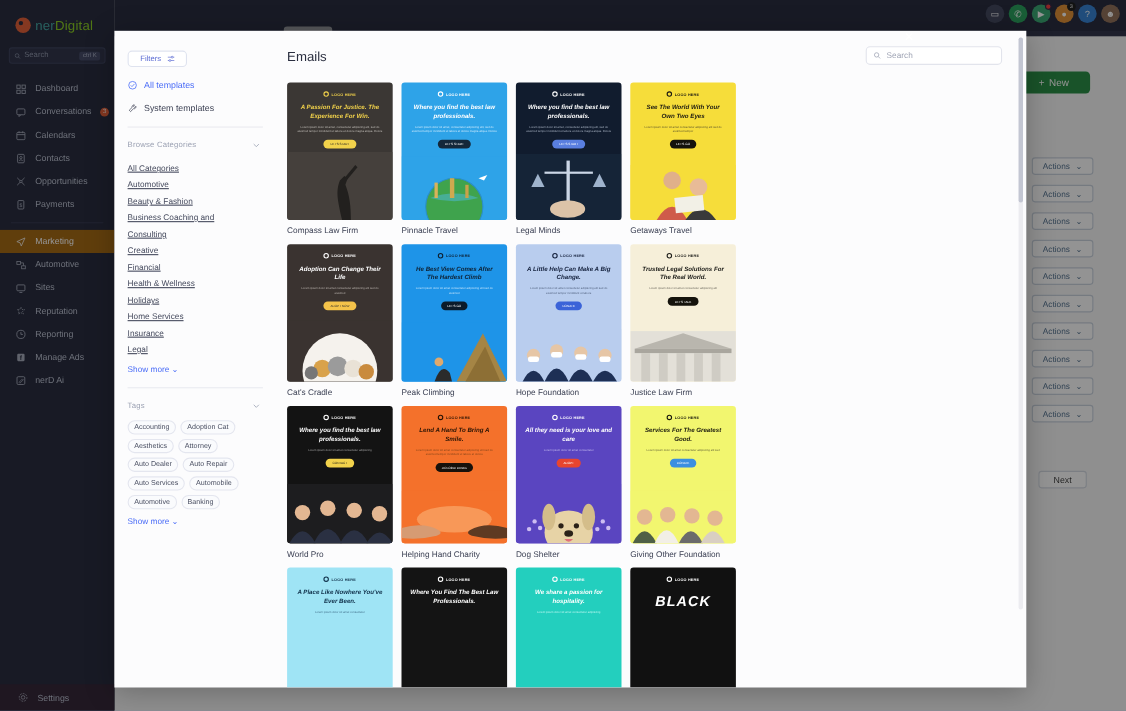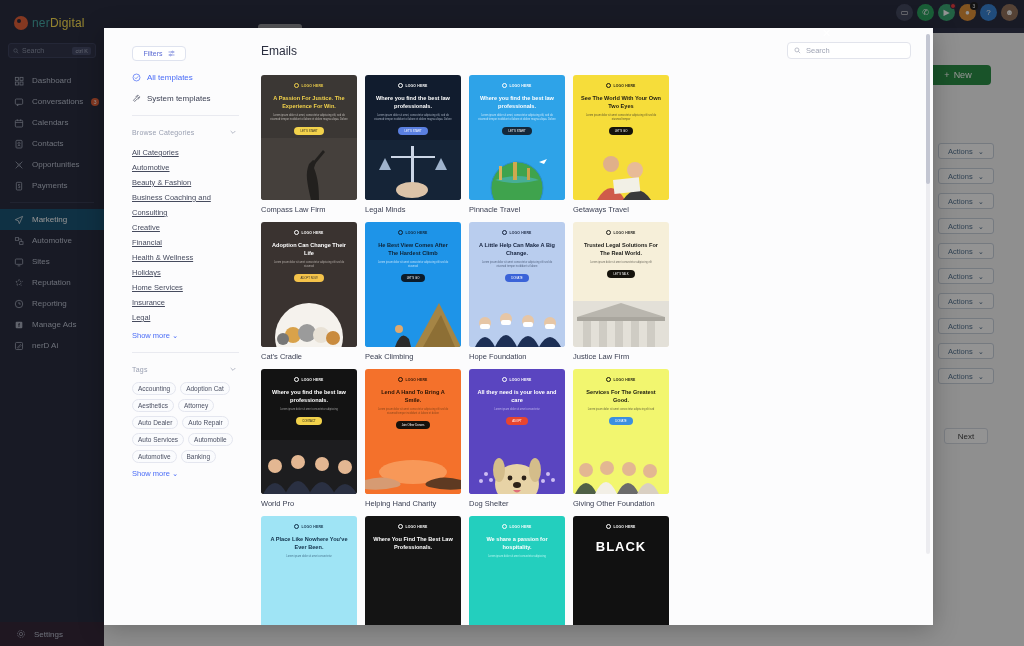--- a/index.html
+++ b/index.html
@@ -12,37 +12,37 @@
 
   
   .sidebar {
     position: absolute; left: 0; top: 0; width: 104px; height: 646px;
     background: #1c2034; color: #c9cddb; z-index: 1;
   }
   .brand { display: flex; align-items: center; gap: 4px; padding: 11px 0 0 14px; height: 34px; }
   .brand-mark { width: 14px; height: 14px; border-radius: 50%; background: #e4572e; position: relative; flex: 0 0 auto;}
   .brand-mark:after{content:"";position:absolute;width:4px;height:4px;border-radius:50%;background:#1c2034;left:3px;top:3px;}
   .brand-text { font-size: 12px; color: #3aa3a0; letter-spacing: .2px; }
-  .brand-text b { color: #fde047; font-weight: 400; }
+  .brand-text b { color: #84cc16; font-weight: 400; }
 
   .sb-search {
     margin: 9px 8px 0 8px; height: 15px; border-radius: 3px;
     background: #252a42; border: 1px solid #333955;
     display: flex; align-items: center; gap: 3px; padding: 0 4px;
   }
   .sb-search-txt { font-size: 7px; color: #8a90a6; flex: 1; }
   .kbd { font-size: 5.5px; background: #3b4160; color: #aab0c6; border-radius: 2px; padding: 1px 3px; }
 
   .nav { margin-top: 12px; }
   .nav-item {
     display: flex; align-items: center; gap: 8px;
     height: 21px; padding-left: 14px; font-size: 8px; color: #b9bfd0;
     position: relative;
   }
-  .nav-item.active { background: #0c4a6e; color: #ffffff; }
+  .nav-item.active { background: #a16207; color: #ffffff; }
   .nav-ico { width: 10px; height: 10px; flex: 0 0 auto; opacity: .85; }
   .nav-ico svg { width: 10px; height: 10px; display:block; }
   .badge-dot {
     background: #e4572e; color: #fff; font-size: 5.5px; border-radius: 50%;
     width: 8px; height: 8px; display: flex; align-items: center; justify-content: center;
   }
   .nav-sep { height: 1px; background: #2b3049; margin: 6px 10px; }
 
   .sb-bottom { position: absolute; bottom: 0; left: 0; width: 104px; background:#2a1b2e; }
   .sb-bottom .nav-item { height: 24px; padding-left: 16px; }
@@ -88,21 +88,21 @@
   }
   .modal-head { height: 40px; background: #fff; display: flex; align-items: center; padding-left: 14px; border-bottom: 1px solid #f0f0f3;}
   .modal-title { font-size: 11.5px; color: #25293a; }
   .modal-close {
     position: absolute; left: 818px; top: 25px; width: 17px; height: 17px; border-radius: 50%;
     display: flex; align-items: center; justify-content: center; color: #fff; font-size: 11px; z-index: 8;
   }
   .modal-body { flex: 1; display: flex; overflow: hidden; position: relative; }
 
   
-  .tpl-side { width: 145px; flex: 0 0 145px; padding: 18px 0 0 28px; }
+  .tpl-side { width: 145px; flex: 0 0 145px; padding: 18px 0 0 12px; }
   .filters-btn {
     width: 54px; height: 15px; border: 1px solid #dfe3ef; border-radius: 4px;
     background: #fff; color: #5b6bd4; font-size: 7px; display: flex;
     align-items: center; justify-content: center; gap: 5px;
   }
   .side-link { display: flex; align-items: center; gap: 6px; font-size: 8px; margin-top: 12px; color: #3a3f52; }
   .side-link.active { color: #4a6cf7; }
   .side-link .ic { width: 9px; height: 9px; display:flex;align-items:center;justify-content:center;}
   .side-hr { height: 1px; background: #e9eaf0; margin: 12px 10px 0 0; }
   .side-sec {
@@ -129,21 +129,21 @@
   }
   .grid { display: grid; grid-template-columns: repeat(4, 96px); gap: 8px 8px; margin-top: 16px; }
   .card { width: 96px; }
   .thumb { width: 96px; height: 125px; border-radius: 3px; overflow: hidden; position: relative; }
   .card-name { font-size: 7.5px; color: #3c4154; margin-top: 5px; }
 
   
   .t-logo { display: flex; align-items: center; justify-content: center; gap: 2px; padding-top: 8px; }
   .t-logo .ring { width: 5px; height: 5px; border-radius: 50%; border: 1.2px solid currentColor; }
   .t-logo .lt { font-size: 3.4px; letter-spacing: .2px; font-weight: bold; }
-  .t-head { text-align: center; font-size: 5.6px; font-weight: bold; line-height: 7.5px; padding: 7px 8px 0; }
+  .t-head { text-align: center; font-size: 5.6px; font-weight: bold; line-height: 7.5px; padding: 7px 8px 0; font-style: italic; }
   .t-sub { text-align: center; font-size: 2.6px; line-height: 4px; padding: 4px 9px 0; opacity: .8; }
   .t-cta { margin: 5px auto 0; border-radius: 6px; font-size: 2.8px; padding: 2px 6px; width: max-content; }
   .t-img { position: absolute; left: 0; right: 0; bottom: 0; }
 
   .scrollbar { position: absolute; right: 3px; top: 6px; width: 4px; height: 520px; background: #ececf0; border-radius: 2px; z-index: 7;}
   .scrollbar .thumbbar { position: absolute; top: 0; width: 4px; height: 150px; background: #c3c6d2; border-radius: 2px;}
 </style>
 </head>
 <body>
 
@@ -491,60 +491,60 @@
                 <div class="t-cta" style="background:#f2d24b;color:#2b2723">LET'S START</div>
                 <svg class="t-img" viewBox="0 0 96 62" style="height:62px">
                   <rect width="96" height="62" fill="#45403c"></rect>
                   <path d="M50 62 C46 44 44 36 48 26 L52 22 L55 24 L53 30 C57 40 58 50 58 62 Z" fill="#22201e"></path>
                   <path d="M52 24 L62 12 L64 14 L54 26 Z" fill="#22201e"></path>
                 </svg>
               </div>
               <div class="card-name">Compass Law Firm</div>
             </div>
             <div class="card">
-              <div class="thumb" style="background:#111c2e;color:#ffffff">
-                <div class="t-logo">
-                  <span class="ring"></span>
-                  <span class="lt">LOGO HERE</span>
-                </div>
-                <div class="t-head" style="">Where you find the best law professionals.</div>
-                <div class="t-sub" style="color:#c3cddd">Lorem ipsum dolor sit amet, consectetur adipiscing elit, sed do eiusmod tempor incididunt ut labore et dolore magna aliqua. Dolore</div>
-                <div class="t-cta" style="background:#5a7fe0;color:#ffffff">LET'S START</div>
-                <svg class="t-img" viewBox="0 0 96 60" style="height:60px">
-                  <rect width="96" height="60" fill="#152437"></rect>
-                  <rect x="46" y="6" width="3" height="40" fill="#cbd6e6"></rect>
-                  <rect x="26" y="16" width="44" height="2" fill="#cbd6e6"></rect>
-                  <path d="M20 18 l6 12 h-12 z" fill="#9fb3cc"></path>
-                  <path d="M76 18 l6 12 h-12 z" fill="#9fb3cc"></path>
-                  <ellipse cx="47" cy="50" rx="16" ry="8" fill="#dcc3a8"></ellipse>
-                </svg>
-              </div>
-              <div class="card-name">Legal Minds</div>
-            </div>
-            <div class="card">
               <div class="thumb" style="background:#2ea3e8;color:#ffffff">
                 <div class="t-logo">
                   <span class="ring"></span>
                   <span class="lt">LOGO HERE</span>
                 </div>
                 <div class="t-head" style="">Where you find the best law professionals.</div>
                 <div class="t-sub" style="color:#eaf6ff">Lorem ipsum dolor sit amet, consectetur adipiscing elit, sed do eiusmod tempor incididunt ut labore et dolore magna aliqua. Dolore</div>
                 <div class="t-cta" style="background:#14283a;color:#ffffff">LET'S START</div>
                 <svg class="t-img" viewBox="0 0 96 58" style="height:58px">
                   <rect width="96" height="58" fill="#2ea3e8"></rect>
                   <circle cx="48" cy="46" r="26" fill="#3fa34d"></circle>
                   <circle cx="48" cy="46" r="26" fill="none" stroke="#2b8ec9" stroke-width="1"></circle>
                   <path d="M26 38 Q48 30 70 38 Q48 44 26 38Z" fill="#4fb9e0" opacity=".5"></path>
                   <rect x="30" y="24" width="3" height="14" fill="#d9b25a"></rect>
                   <rect x="44" y="20" width="4" height="18" fill="#cfa94f"></rect>
                   <rect x="58" y="26" width="3" height="12" fill="#c9a24a"></rect>
                   <path d="M70 20 l8 -3 l-3 5 z" fill="#fff"></path>
                 </svg>
               </div>
               <div class="card-name">Pinnacle Travel</div>
+            </div>
+            <div class="card">
+              <div class="thumb" style="background:#111c2e;color:#ffffff">
+                <div class="t-logo">
+                  <span class="ring"></span>
+                  <span class="lt">LOGO HERE</span>
+                </div>
+                <div class="t-head" style="">Where you find the best law professionals.</div>
+                <div class="t-sub" style="color:#c3cddd">Lorem ipsum dolor sit amet, consectetur adipiscing elit, sed do eiusmod tempor incididunt ut labore et dolore magna aliqua. Dolore</div>
+                <div class="t-cta" style="background:#5a7fe0;color:#ffffff">LET'S START</div>
+                <svg class="t-img" viewBox="0 0 96 60" style="height:60px">
+                  <rect width="96" height="60" fill="#152437"></rect>
+                  <rect x="46" y="6" width="3" height="40" fill="#cbd6e6"></rect>
+                  <rect x="26" y="16" width="44" height="2" fill="#cbd6e6"></rect>
+                  <path d="M20 18 l6 12 h-12 z" fill="#9fb3cc"></path>
+                  <path d="M76 18 l6 12 h-12 z" fill="#9fb3cc"></path>
+                  <ellipse cx="47" cy="50" rx="16" ry="8" fill="#dcc3a8"></ellipse>
+                </svg>
+              </div>
+              <div class="card-name">Legal Minds</div>
             </div>
             <div class="card">
               <div class="thumb" style="background:#f6dd3a;color:#1c1a12">
                 <div class="t-logo">
                   <span class="ring"></span>
                   <span class="lt">LOGO HERE</span>
                 </div>
                 <div class="t-head" style="">See The World With Your Own Two Eyes</div>
                 <div class="t-sub" style="color:#3b3828">Lorem ipsum dolor sit amet consectetur adipiscing elit sed do eiusmod tempor</div>
                 <div class="t-cta" style="background:#15130c;color:#ffffff">LET'S GO</div>

